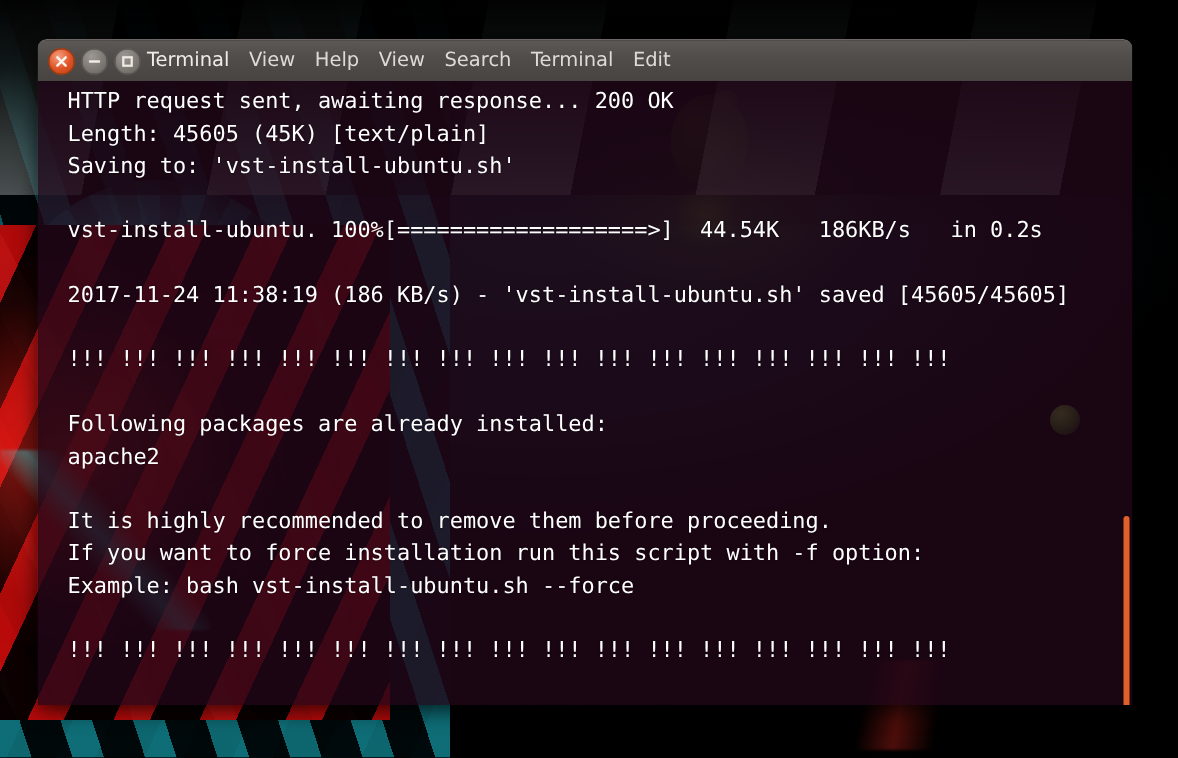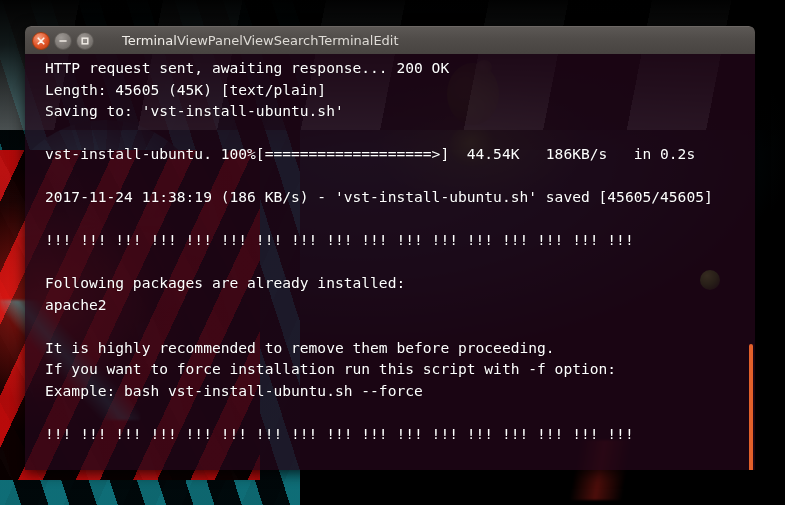--- a/index.html
+++ b/index.html
@@ -148,21 +148,22 @@
     background: radial-gradient(circle at 38% 30%, #f4a080, #df5226 55%, #b8400f 100%);
     border: 1px solid #a33c10;
   }
   .win-btn.min, .win-btn.max {
     background: radial-gradient(circle at 38% 30%, #9d9894, #7e7975 55%, #66625e 100%);
     border: 1px solid #5c5854;
   }
   .win-btn svg { display:block; }
   #menubar {
     display: flex;
-    margin-left: 24px;
+    margin-left: 0;
+    gap: 13px;
     font-size: 13px;
     color: #dedbd6;
     white-space: nowrap;
   }
   #menubar .title-text { color: #efece7; }
   #menubar .menu-item { cursor: default; }
 
   #term-body {
     position: relative;
     height: 416px;
@@ -236,21 +237,21 @@
     </div>
     <div class="win-btn max">
       <svg width="8" height="8" viewBox="0 0 8 8" aria-hidden="true">
         <rect x="1.2" y="1.2" width="5.6" height="5.6" fill="none" stroke="#efeae4" stroke-width="1.5"></rect>
       </svg>
     </div>
 
     <div id="menubar">
       <span class="title-text">Terminal</span>
       <span class="menu-item">View</span>
-      <span class="menu-item">Panel</span>
+      <span class="menu-item">Help</span>
       <span class="menu-item">View</span>
       <span class="menu-item">Search</span>
       <span class="menu-item">Terminal</span>
       <span class="menu-item">Edit</span>
     </div>
   </div>
 
   <div id="term-body" style="background-color: rgba(32, 6, 24, 0.8);">
     <div id="term-text"><div>HTTP request sent, awaiting response... 200 OK</div><div>Length: 45605 (45K) [text/plain]</div><div>Saving to: 'vst-install-ubuntu.sh'</div><div class="blank">&nbsp;</div><div>vst-install-ubuntu. 100%[===================&gt;]  44.54K   186KB/s   in 0.2s</div><div class="blank">&nbsp;</div><div>2017-11-24 11:38:19 (186 KB/s) - 'vst-install-ubuntu.sh' saved [45605/45605]</div><div class="blank">&nbsp;</div><div>!!! !!! !!! !!! !!! !!! !!! !!! !!! !!! !!! !!! !!! !!! !!! !!! !!!</div><div class="blank">&nbsp;</div><div>Following packages are already installed:</div><div>apache2</div><div class="blank">&nbsp;</div><div>It is highly recommended to remove them before proceeding.</div><div>If you want to force installation run this script with -f option:</div><div>Example: bash vst-install-ubuntu.sh --force</div><div class="blank">&nbsp;</div><div>!!! !!! !!! !!! !!! !!! !!! !!! !!! !!! !!! !!! !!! !!! !!! !!! !!!</div><div class="blank">&nbsp;</div><div>Error: Control Panel should be installed on clean server.</div></div>
 

